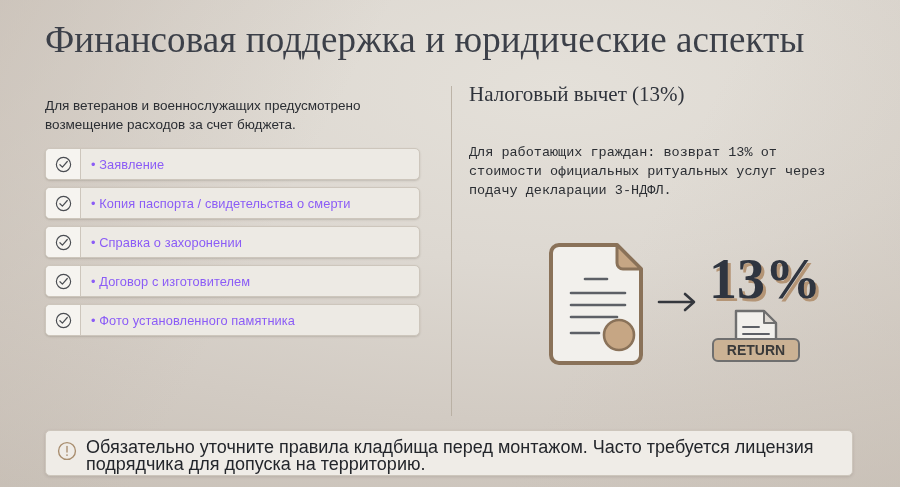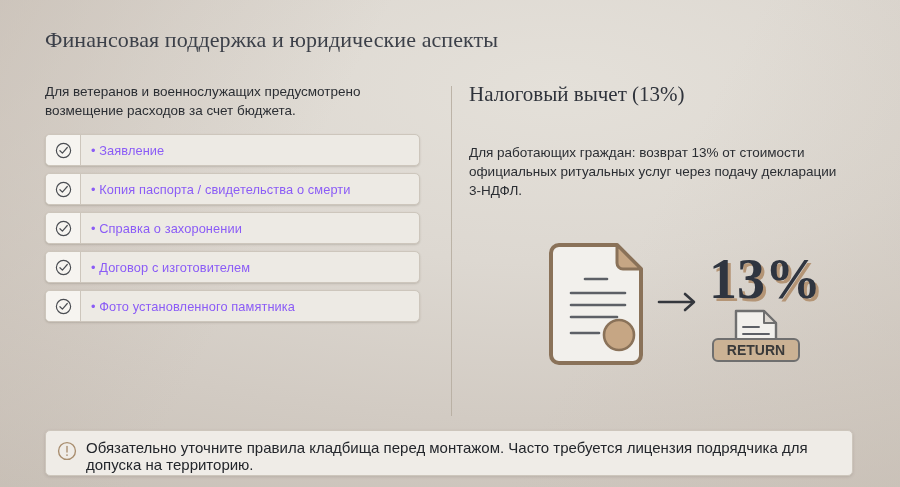--- a/index.html
+++ b/index.html
@@ -27,21 +27,21 @@
     background:linear-gradient(118deg, rgba(196,186,176,.55) 0%, rgba(255,255,255,0) 34%, rgba(255,255,255,0) 66%, rgba(200,191,181,.45) 100%);
     pointer-events:none;
   }
 
   
   .title {
     position: absolute;
     left: 45px;
     top: 21px;
     font-family: "Liberation Serif", "DejaVu Serif", serif;
-    font-size: 22px;
+    font-size: 37px;
     line-height: 38px;
     color: #3c4049;
     letter-spacing: .1px;
     white-space: nowrap;
     z-index: 3;
   }
 
   
   .col-left  { position: absolute; left: 45px;  top: 82px; width: 380px; z-index:3; }
   .col-right { position: absolute; left: 469px; top: 82px; width: 370px; z-index:3; }
@@ -63,22 +63,23 @@
     line-height: 25px;
     color: #2f333b;
     margin: 0 0 0 0;
   }
   .h2 .l2 { display:block; }
 
   .lead {
     font-size: 13.5px;
     line-height: 19px;
     color: #2b2e33;
-  }
-  .col-right .lead { margin-top: 36px; }
+    margin-top: 14px;
+  }
+  .col-right .lead { margin-top: 36px; font-family: Liberation Mono, monospace; }
 
   
   .checklist {
     margin-top: 14px;
   }
   .check-row {
     position: relative;
     display: flex;
     align-items: stretch;
     height: 30px;
@@ -134,21 +135,21 @@
     background: #efece7;
     border: 1px solid #cdc6bc;
     border-radius: 5px;
     box-shadow: 0 1px 3px rgba(90,80,70,.18);
     padding: 8px 12px 8px 10px;
     z-index: 3;
   }
   .note-icon { flex: 0 0 26px; margin-top: 1px; }
   .note-icon svg { display:block; }
   .note-text {
-    font-size: 15px;
+    font-size: 18px;
     line-height: 17px;
     color: #23262b;
     padding-left: 4px;
   }
 </style>
 </head>
 <body>
 
 <div id="slide">
 

